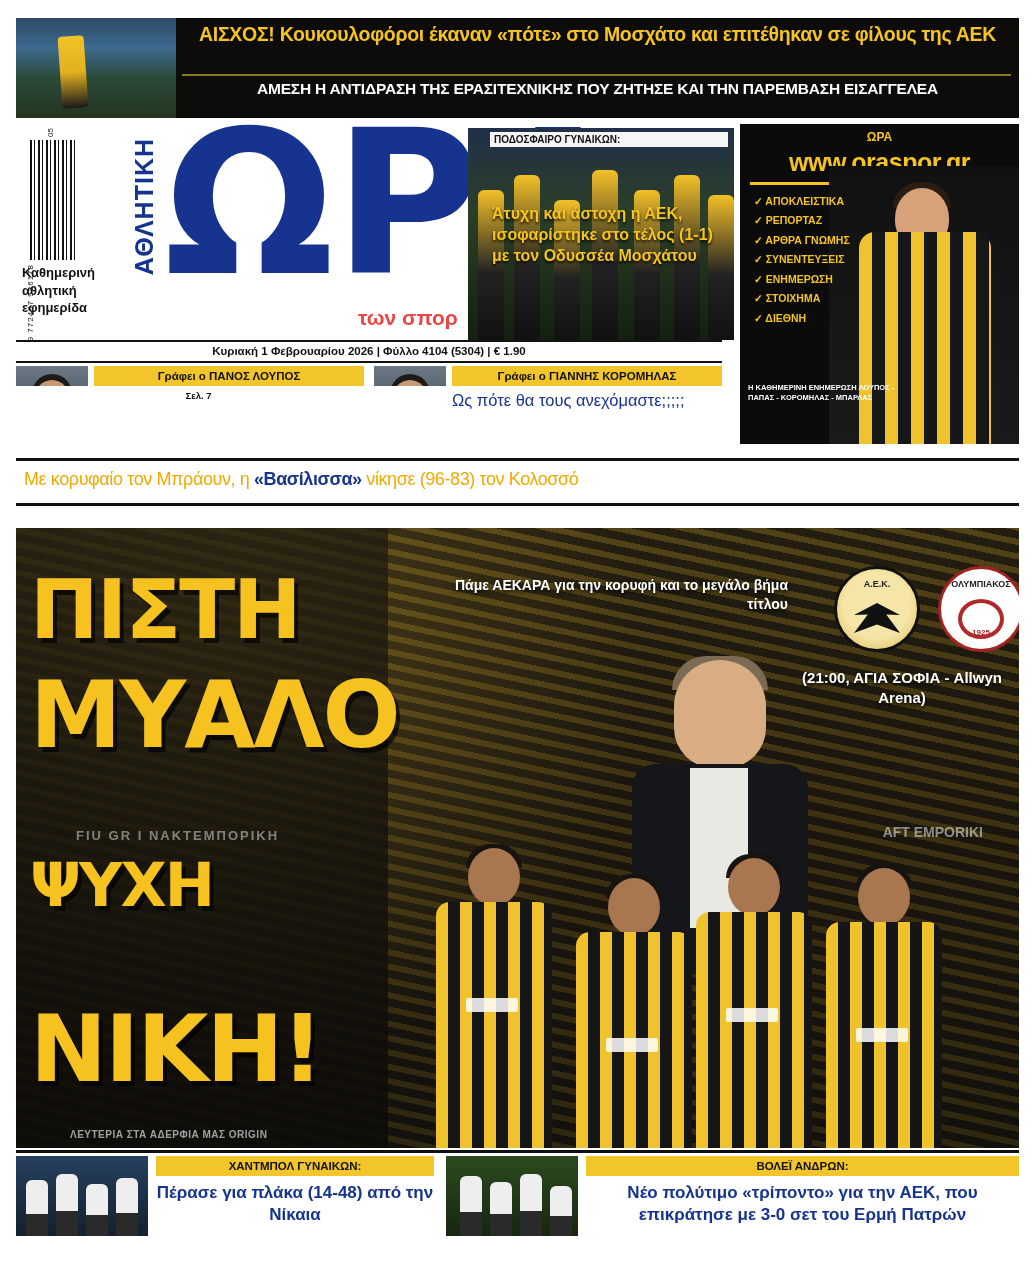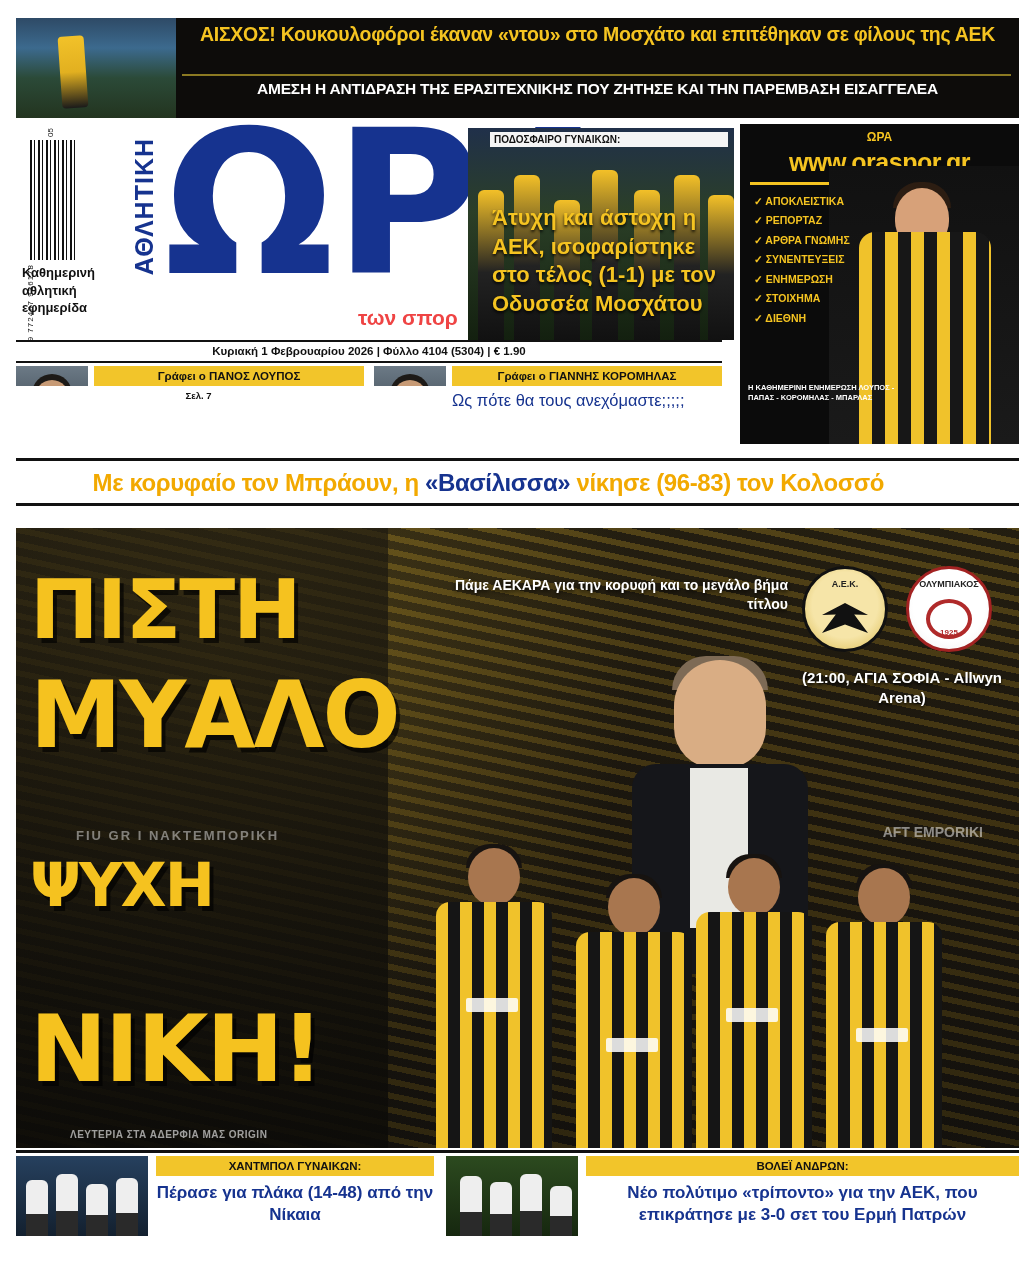--- a/index.html
+++ b/index.html
@@ -91,21 +91,21 @@
     position:absolute; left:22px; top:4px; right:6px;
     background:#f5f5f5; color:#111; font-size:10px; font-weight:bold; padding:2px 4px;
   }
   .pw-figs { position:absolute; left:0; top:24px; width:266px; height:188px; }
   .pw-figs span {
     position:absolute; bottom:0; width:26px; border-radius:6px 6px 0 0;
     background:linear-gradient(180deg,#f3c028 0%,#222 55%,#111 100%);
   }
   .photo-women .headline {
     position:absolute; left:24px; top:76px; right:8px;
-    color:#f5c421; font-weight:bold; font-size:22px; line-height:1.3;
+    color:#f5c421; font-weight:bold; font-size:16px; line-height:1.3;
     text-shadow:0 2px 3px rgba(0,0,0,.85);
   }
 
   
   .promo {
     position:absolute; left:724px; top:0px; width:279px; height:320px;
     background:#0b0b0b; overflow:hidden;
   }
   .promo .logo-sm {
     position:absolute; left:50%; top:6px; transform:translateX(-50%);
@@ -184,21 +184,21 @@
     color:#16338f; font-weight:normal; font-size:16.5px; line-height:1.25;
   }
 
   
   .bkstrip {
     position:absolute; left:16px; top:458px; width:1003px; height:48px;
     border-top:3px solid #111; border-bottom:3px solid #111;
   }
   .bkstrip .t {
     position:absolute; left:8px; top:8px; width:860px;
-    color:#f2a900; font-weight:bold; font-size:24px; letter-spacing:-.4px;text-align:right;
+    color:#f2a900; font-weight:normal; font-size:18px; letter-spacing:-.4px;
   }
   .bkstrip .t b { color:#16338f; }
 
   
   .main {
     position:absolute; left:16px; top:528px; width:1003px; height:620px;
     background:#171310; overflow:hidden;
   }
   .main .crowd {
     position:absolute; inset:0;
@@ -219,21 +219,21 @@
   }
   .w1 { top:44px; font-size:82px; }
   .w2 { top:146px; font-size:92px; }
   .w3 { top:330px; font-size:60px;text-align:right; }
   .w4 { top:480px; font-size:92px; }
   .main .sub {
     position:absolute; left:404px; top:48px; width:368px;
     color:#ffffff; font-weight:bold; font-size:14px; text-align:right; line-height:1.35;
     text-shadow:0 2px 4px rgba(0,0,0,.9);
   }
-  .badges { position:absolute; left:786px; top:38px; width:200px; height:120px; }
+  .badges { position:absolute; left:818px; top:38px; width:200px; height:120px; }
   .badge {
     position:absolute; top:0; width:86px; height:86px; border-radius:50%;
     background:radial-gradient(circle at 50% 40%, #fff 0 58%, #e9e9e9 100%);
     border:3px solid #111;
   }
   .badge.aek { left:0; background:radial-gradient(circle at 50% 45%, #f6e5a8 0 55%, #d9b84a 100%); }
   .badge.oly { left:104px; background:radial-gradient(circle at 50% 45%, #fff 0 60%, #eee 100%); border-color:#a32222;}
   .badge .lbl { position:absolute; left:0; right:0; top:10px; text-align:center; font-size:9px; font-weight:bold; color:#222; }
   .badge.aek .eagle {
     position:absolute; left:50%; top:34px; transform:translateX(-50%);
@@ -302,21 +302,21 @@
 </style>
 </head>
 <body>
 
 <div class="page">
 
   <div class="topbanner">
     <div class="thumb">
       <span class="num">9</span>
     </div>
-    <div class="topline1">ΑΙΣΧΟΣ! Κουκουλοφόροι έκαναν «ντου» στο Μοσχάτο και επιτέθηκαν σε φίλους της ΑΕΚ</div>
+    <div class="topline1">ΑΙΣΧΟΣ! Κουκουλοφόροι έκαναν «πότε» στο Μοσχάτο και επιτέθηκαν σε φίλους της ΑΕΚ</div>
     <div class="topsep"></div>
     <div class="topline2">ΑΜΕΣΗ Η ΑΝΤΙΔΡΑΣΗ ΤΗΣ ΕΡΑΣΙΤΕΧΝΙΚΗΣ ΠΟΥ ΖΗΤΗΣΕ ΚΑΙ ΤΗΝ ΠΑΡΕΜΒΑΣΗ ΕΙΣΑΓΓΕΛΕΑ</div>
   </div>
 
   <div class="masthead">
     <div class="barcode-top">05</div>
     <div class="barcode"></div>
     <div class="barcode-num">9 772407 936178</div>
 
     <div class="logo-wrap">

